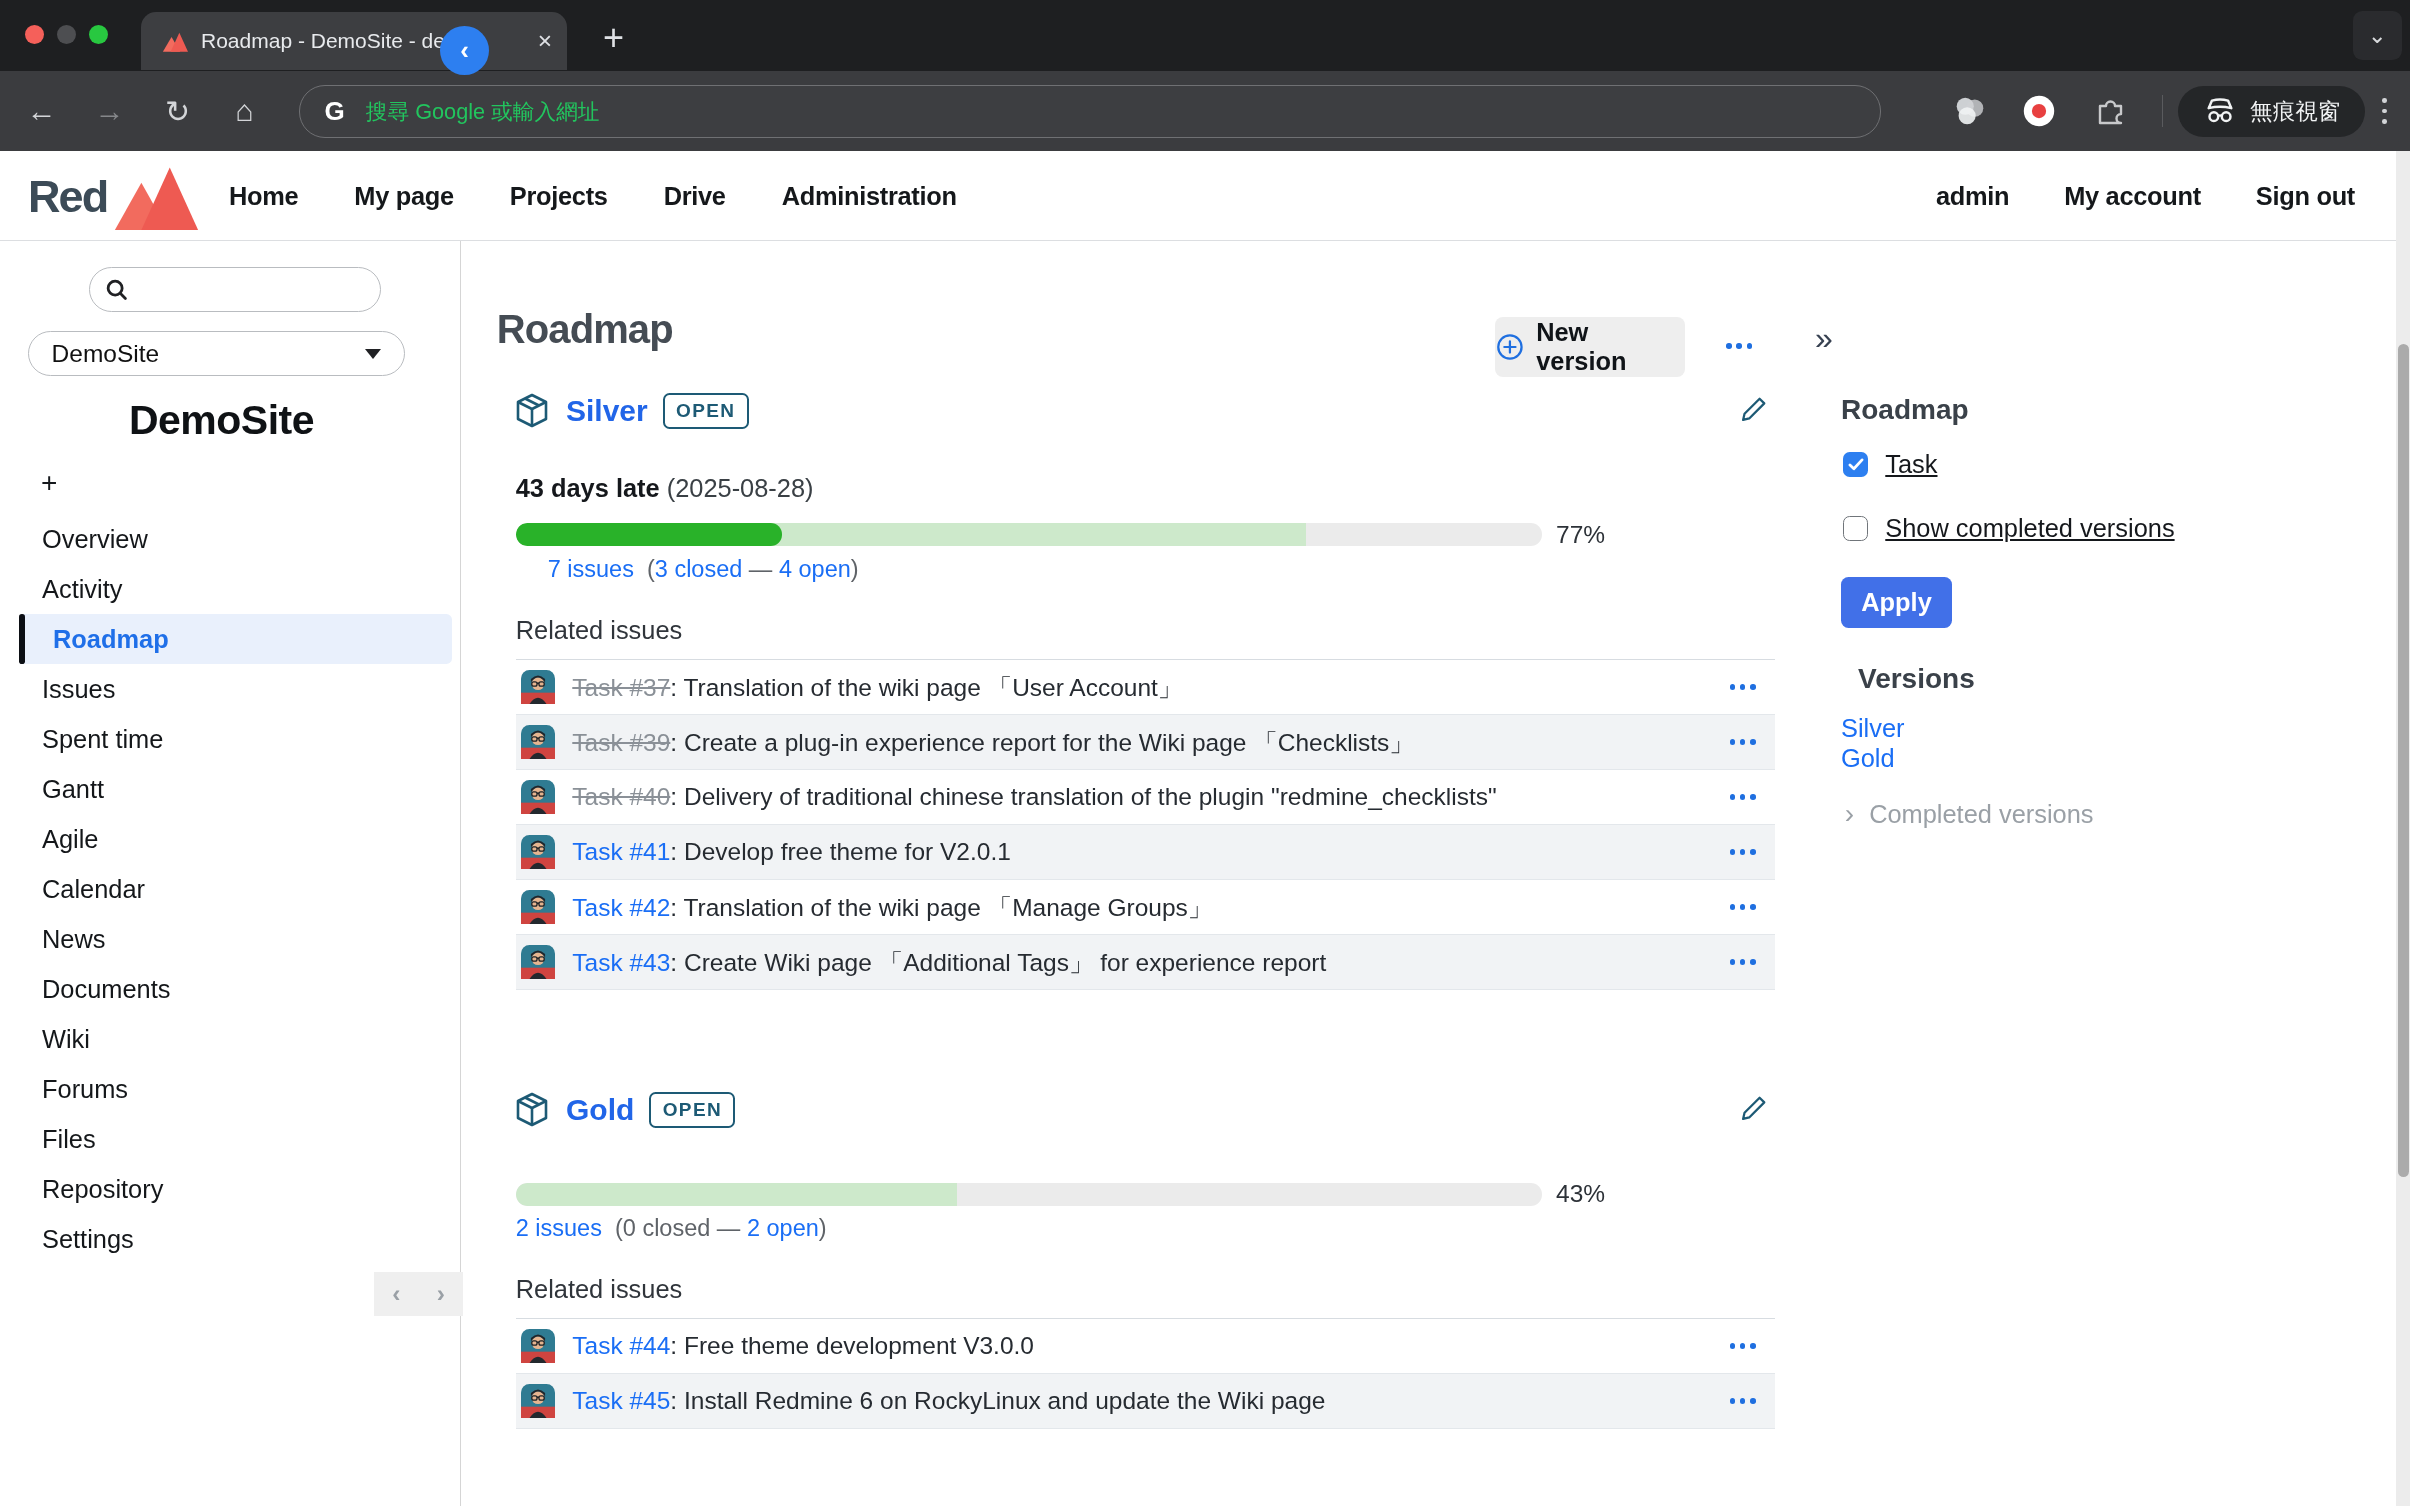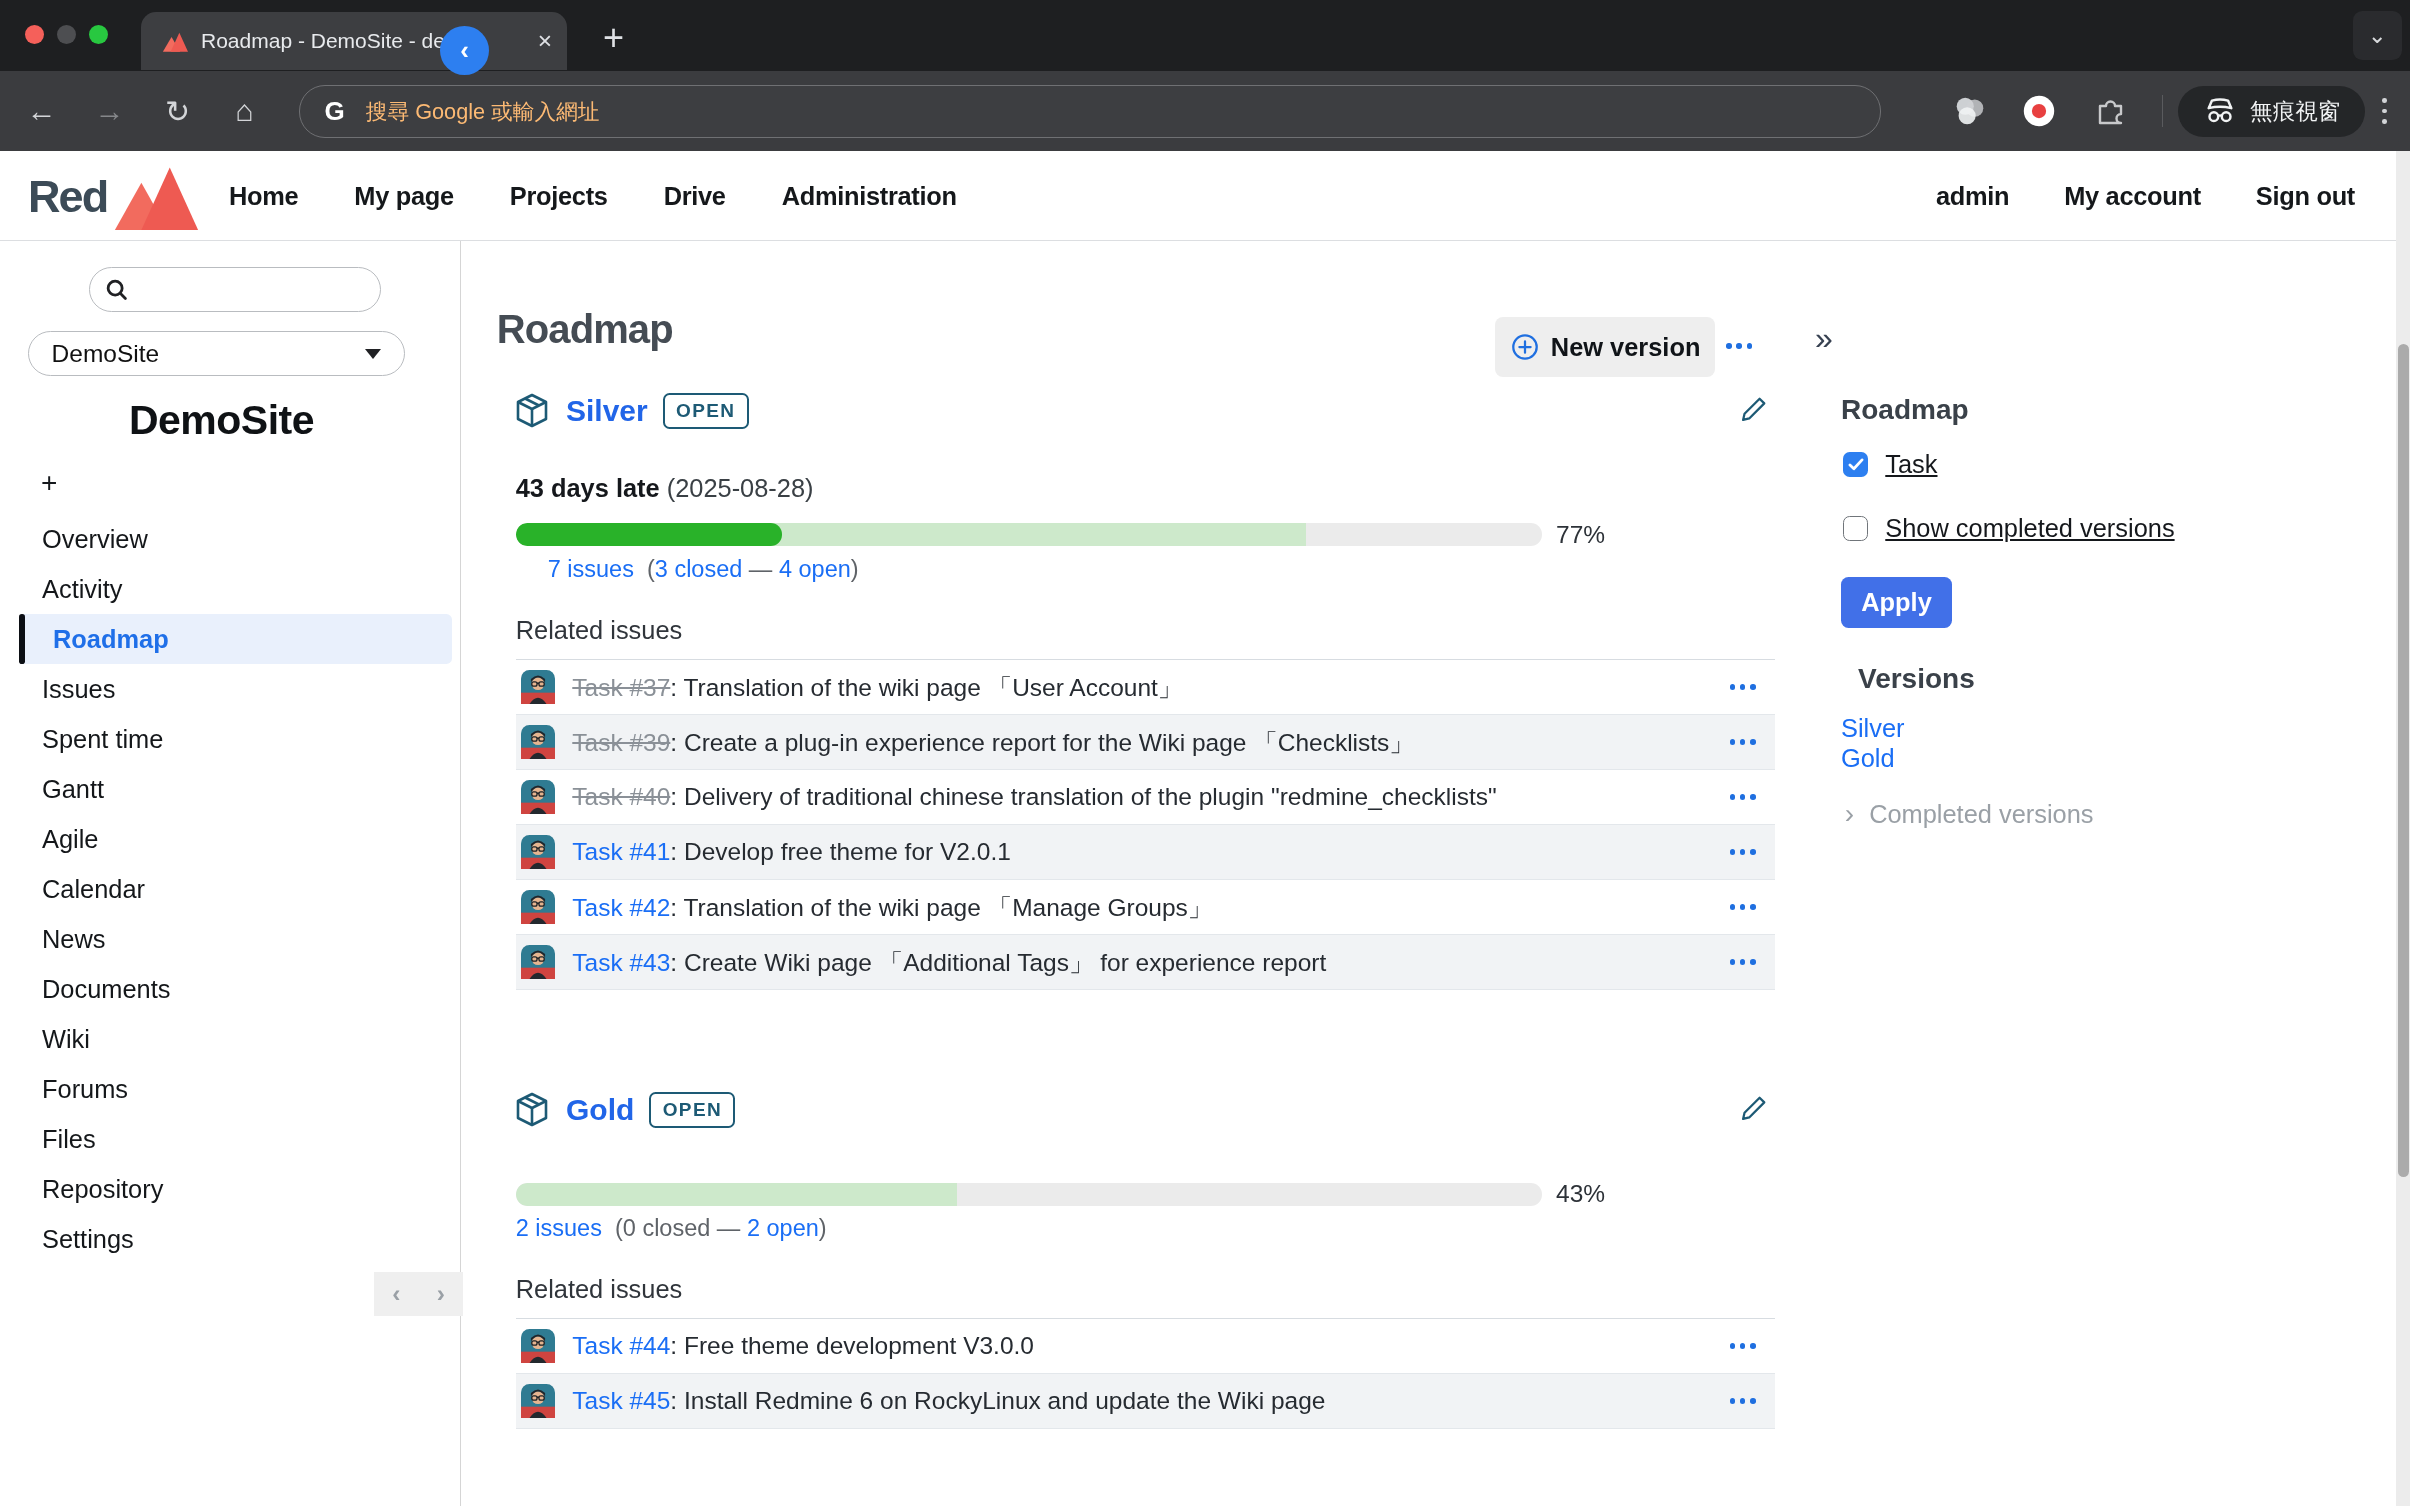--- a/index.html
+++ b/index.html
@@ -23,21 +23,21 @@
   .chev-btn-dark { position:absolute; right:9.4px; top:11.3px; width:49px; height:49px; background:#2a2b2e;
                    border-radius:9.4px; color:#d7d9dc; display:flex; align-items:center; justify-content:center; font-size:22.6px;}
 
   .toolbar { position:absolute; left:0; top:71px; width:2411px; height:80px; background:#3b3c3f; }
   .navico { position:absolute; top:0; height:80px; display:flex; align-items:center; justify-content:center;
             width:53px; font-size:30px; color:#d3d5d8; }
   .navico.dim { color:#85878a; }
   .urlbar { position:absolute; left:299px; top:85px; width:1582px; height:53px; border-radius:26px;
             background:#3d3e41; border:1.4px solid #6f7073; display:flex; align-items:center; padding:0 24.5px; }
   .g-glyph { color:#fff; font-size:26px; font-weight:700; margin-right:21px; }
-  .url-ph { color:#fdba74; font-size:21.7px; }
+  .url-ph { color:#22c55e; font-size:21.7px; }
   .tool-right { position:absolute; right:0; top:71px; height:80px; display:flex; align-items:center; gap:0; }
   .tr-item { display:flex; align-items:center; justify-content:center; height:80px; }
   .vsep { width:1.9px; height:32px; background:#5a5b5e; margin:0 15px; }
   .incog-pill { background:#242628; border-radius:25.4px; height:51px; display:flex; align-items:center;
                 padding:0 24.5px; gap:13px; color:#f1f3f4; font-size:22.6px; }
   .dots-v { display:flex; flex-direction:column; gap:5.6px; margin:0 24.5px 0 17px; }
   .dots-v i { width:4.7px; height:4.7px; border-radius:50%; background:#d3d5d8; }
 
   
   .rm-header { position:absolute; left:0; top:151px; width:2411px; height:90px; background:#fff;
@@ -69,21 +69,21 @@
   .menu-item.active { background:#e9f0fc; border-radius:5.6px; margin:0 9.4px 0 19px; padding-left:34px;
                       color:#1f6fe8; font-weight:700; }
   .menu-item.active::before { content:""; position:absolute; left:0; top:0; bottom:0; width:5.6px;
                               background:#0c0f14; border-radius:2.8px; }
   .pager { position:absolute; left:374px; top:1031px; width:89px; height:44px; background:#efefef;
            display:flex; align-items:center; justify-content:space-around; color:#9aa0a6; font-size:24.5px; font-weight:700; }
 
   
   .main { position:absolute; left:494px; top:241px; width:1318px; }
   .page-title { position:absolute; left:2.8px; top:66px; font-size:40px; font-weight:700; color:#454c54; letter-spacing:-0.9px; }
-  .newver-btn { position:absolute; left:1001px; top:76px; width:220px; height:60px; background:#eee;
+  .newver-btn { position:absolute; left:1001px; top:76px; width:190px; height:60px; background:#eee;
                 border-radius:8px; display:flex; align-items:center; justify-content:center; gap:11.3px; cursor:pointer; }
   .newver-btn span { font-size:25.4px; font-weight:700; color:#101418; }
   .more-dots { display:flex; gap:4.7px; }
   .more-dots i { width:5.6px; height:5.6px; border-radius:50%; background:#1f6fe0; }
   .hdr-more { position:absolute; left:1232px; top:102px; }
   .panel-toggle { position:absolute; left:1321px; top:79px; font-size:32px; color:#374151; cursor:pointer; }
 
   .ver-head { position:absolute; display:flex; align-items:center; gap:15px; }
   .ver-name { font-size:30px; font-weight:700; color:#2165e8; cursor:pointer; }
   .open-badge { border:2.4px solid #1d5a75; border-radius:6.6px; color:#1d5a75; font-size:19px; font-weight:700;

